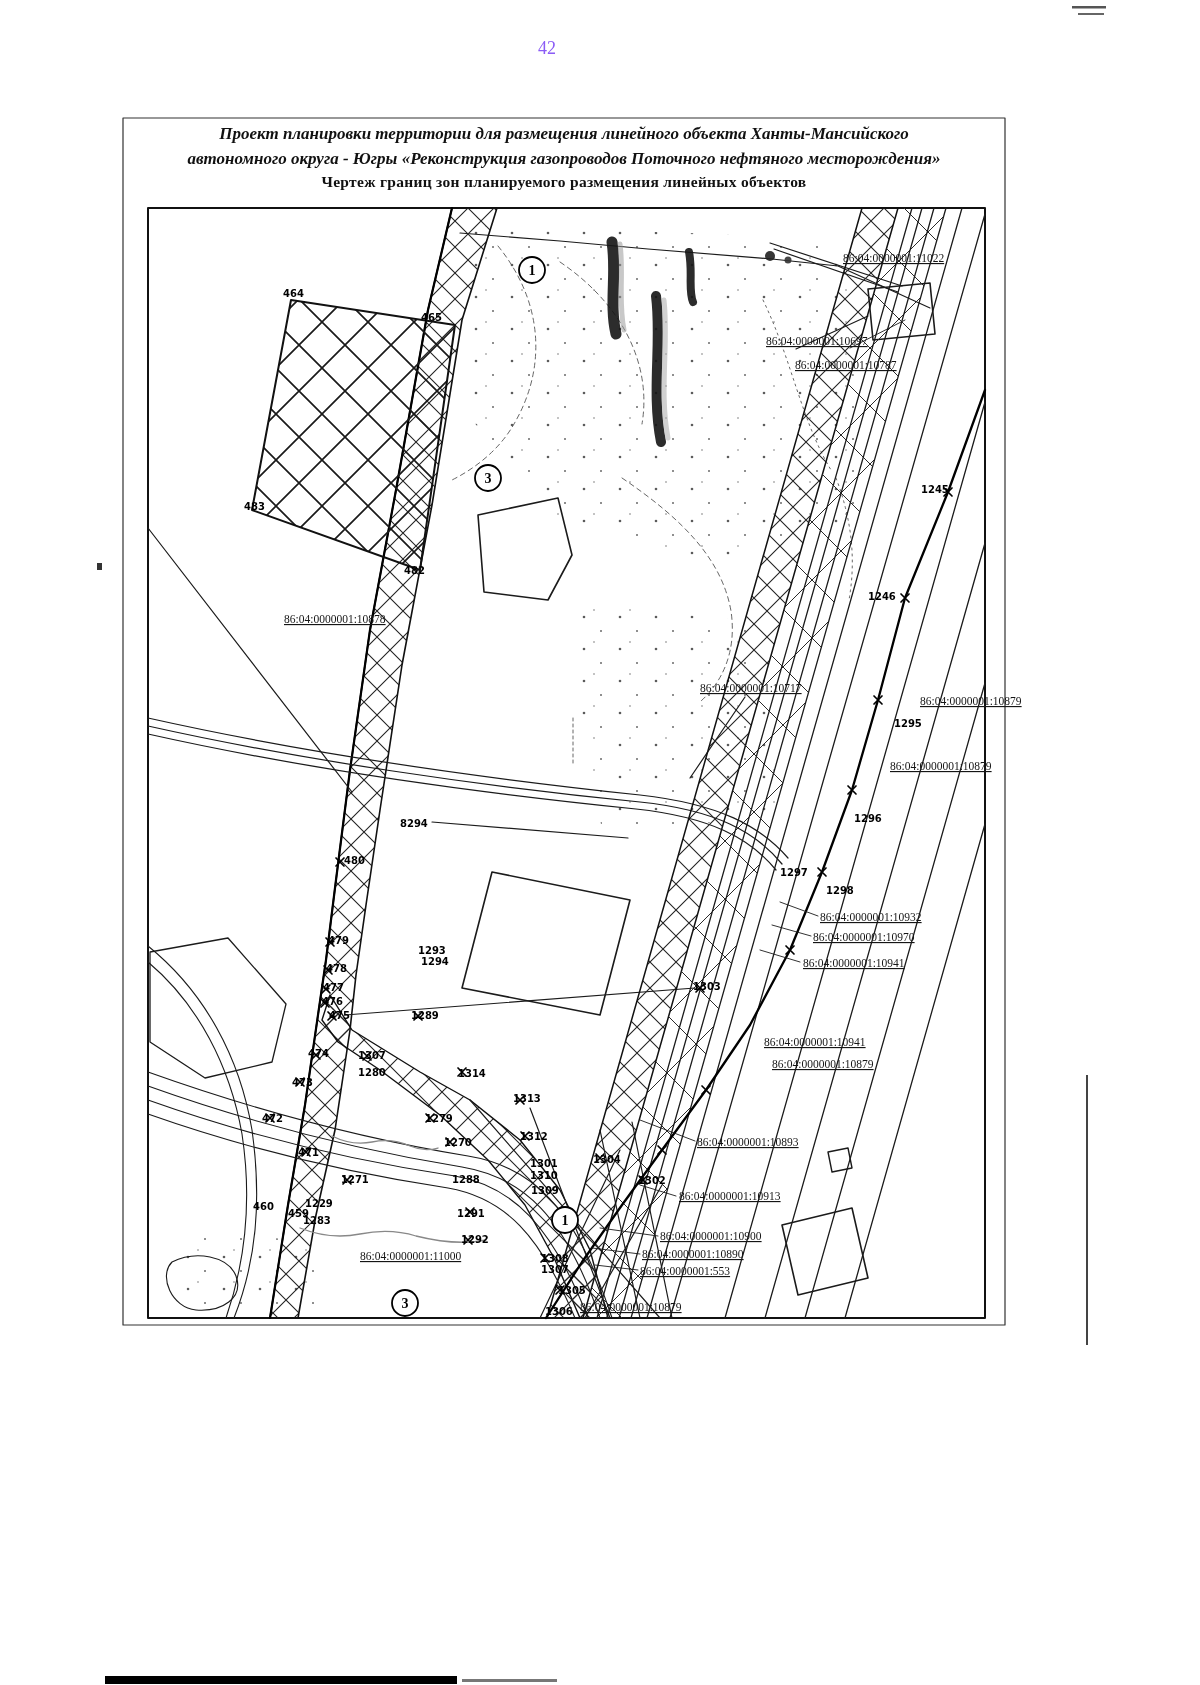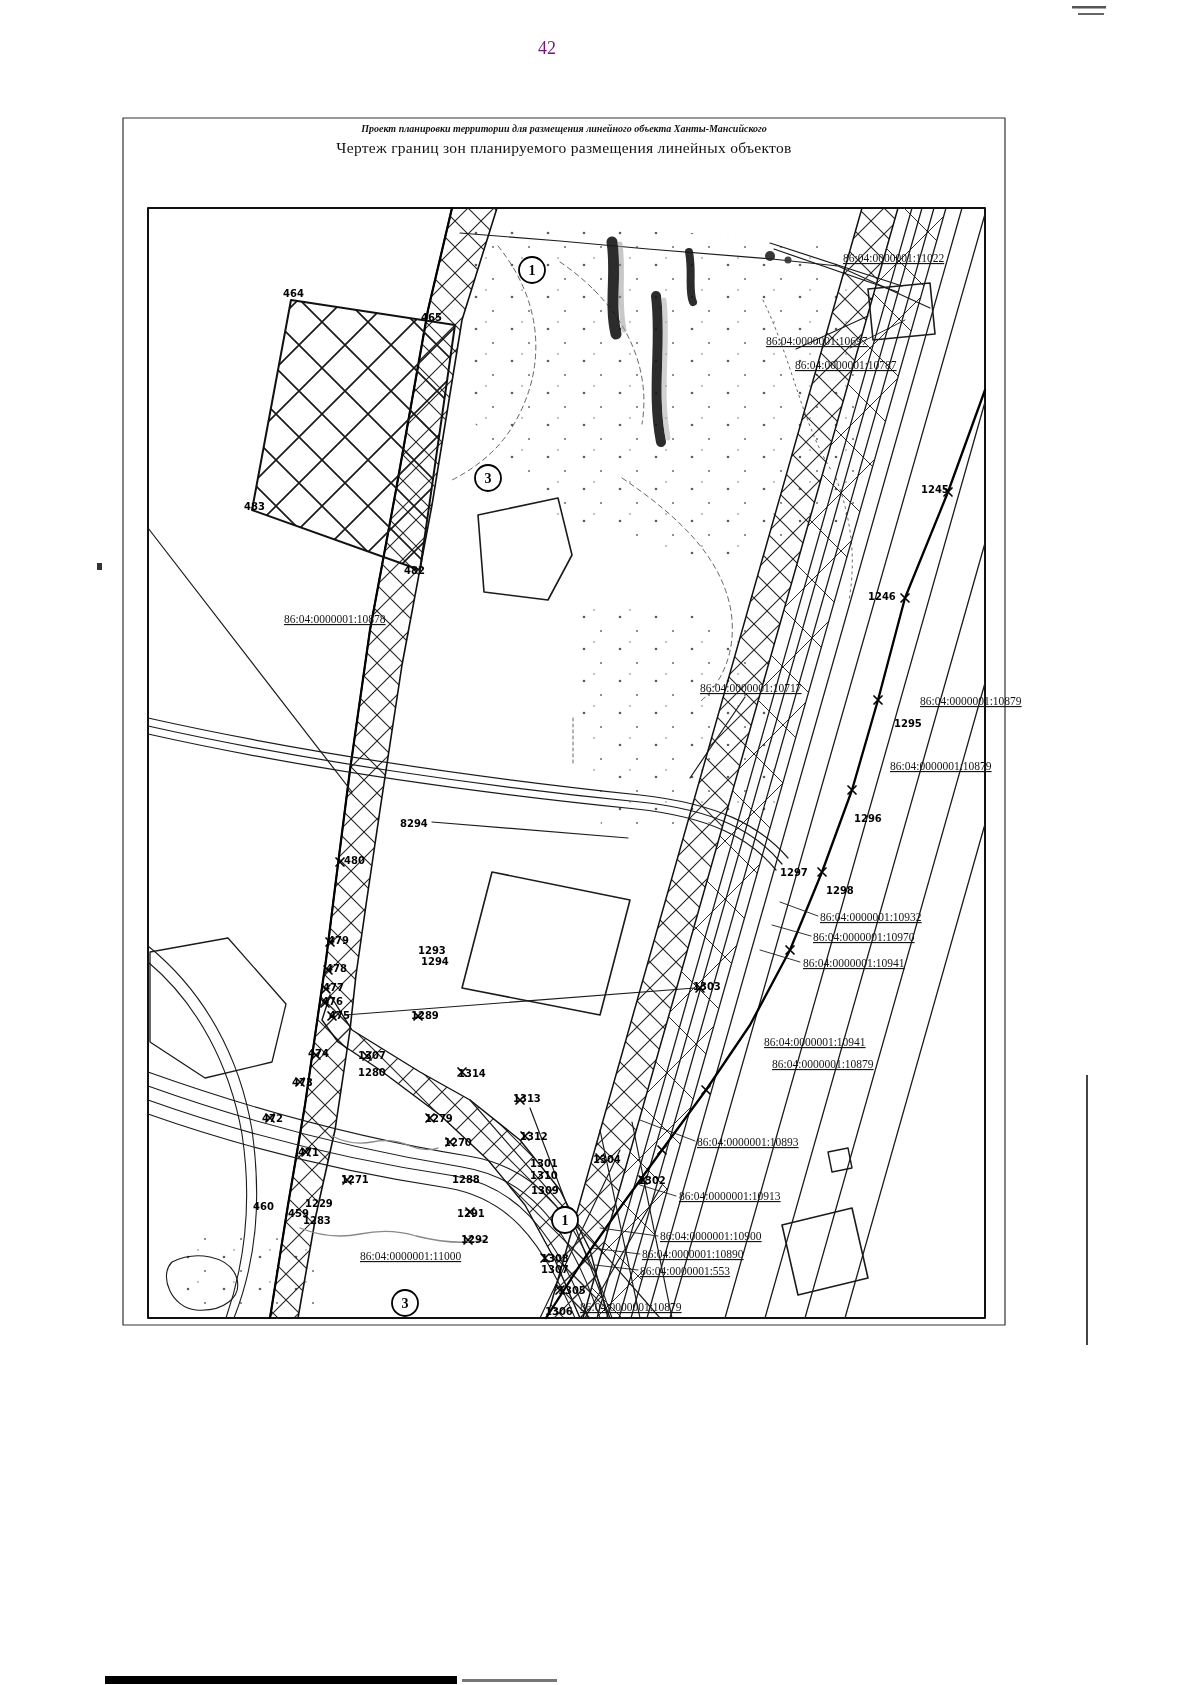--- a/index.html
+++ b/index.html
@@ -1,35 +1,36 @@
 <!DOCTYPE html>
 <html><head>
 <meta charset="utf-8">
 <style>
   html,body{margin:0;padding:0;background:#fff;}
   body{width:1200px;height:1685px;position:relative;font-family:"Liberation Serif",serif;color:#111;}
   .abs{position:absolute;}
-  #page-num{left:497px;top:38px;width:100px;text-align:center;font-size:18px;color:#701a75;}
+  #page-num{left:497px;top:38px;width:100px;text-align:center;font-size:18px;color:#8b5cf6;}
   #title-block{left:123px;top:122px;width:882px;text-align:center;line-height:1.45;}
-  .t-ital{font-style:italic;font-weight:bold;font-size:10px;}
-  .t-main{font-size:15.5px;font-weight:normal;letter-spacing:.3px;}
+  .t-ital{font-style:italic;font-weight:bold;font-size:17px;}
+  .t-main{font-size:15.5px;font-weight:bold;letter-spacing:.3px;}
   .t-scale{font-size:15.5px;}
   svg{position:absolute;left:0;top:0;}
   svg path, svg line, svg polyline, svg polygon, svg rect, svg circle{vector-effect:non-scaling-stroke;}
   .cad{font:11.5px "Liberation Serif",serif;fill:#151515;text-decoration:underline;}
   .pt{font:bold 10px "DejaVu Sans",sans-serif;fill:#000;}
   .mk{font:bold 14px "Liberation Serif",serif;fill:#000;text-anchor:middle;}
 </style>
 </head>
 <body>
 
 <div class="abs" id="page-num">42</div>
 
 <div class="abs" id="title-block">
   <div class="t-ital">Проект планировки территории для размещения линейного объекта Ханты-Мансийского</div>
+  <div class="t-ital">автономного округа - Югры «Реконструкция газопроводов Поточного нефтяного месторождения»</div>
   <div class="t-main">Чертеж границ зон планируемого размещения линейных объектов</div>
 </div>
 
 <svg width="1200" height="1685" viewBox="0 0 1200 1685" fill="none" stroke-linecap="round" stroke-linejoin="round">
   <defs>
     <pattern id="xh" width="26" height="26" patternUnits="userSpaceOnUse">
       <path d="M0,0 L26,26 M26,0 L0,26" stroke="#222" stroke-width="1.1"></path>
     </pattern>
     <pattern id="xh2" width="46" height="46" patternUnits="userSpaceOnUse">
       <path d="M0,0 L46,46 M46,0 L0,46" stroke="#1a1a1a" stroke-width="1.7"></path>

